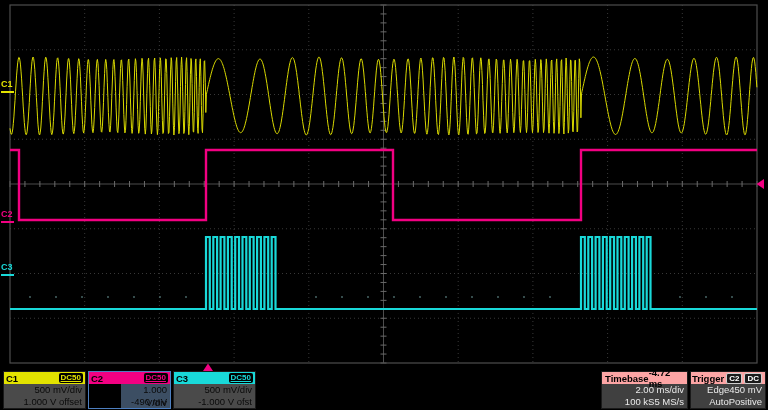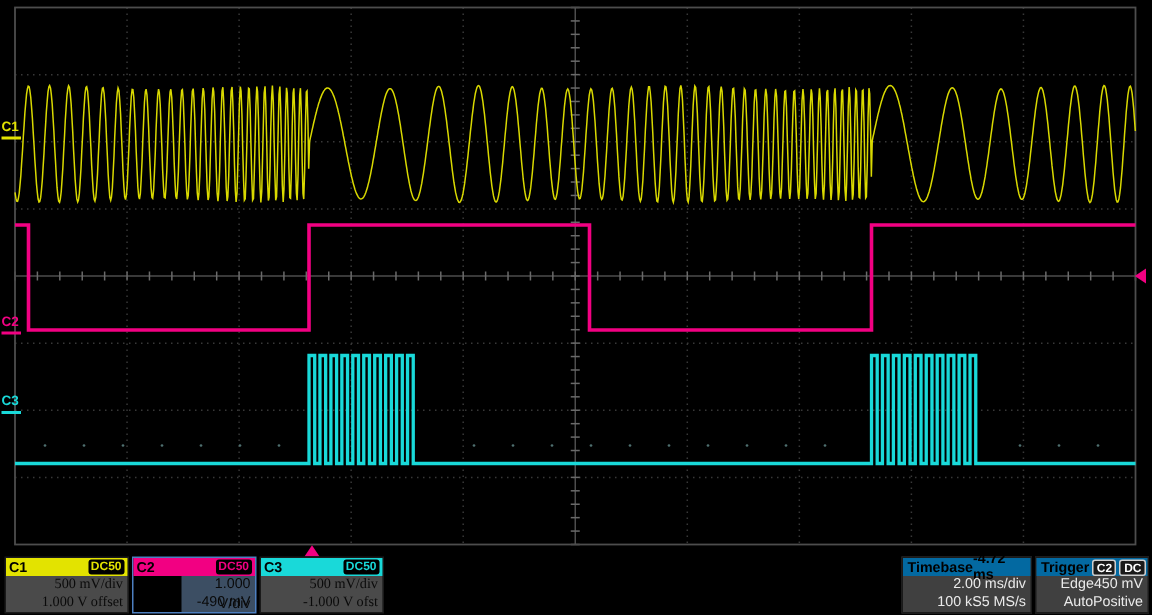--- a/index.html
+++ b/index.html
@@ -6,31 +6,31 @@
   body{width:768px;height:410px;position:relative;overflow:hidden;
        font-family:"Liberation Sans", sans-serif;-webkit-font-smoothing:antialiased;}
   #screen{position:absolute;left:0;top:0;width:768px;height:372px;background:#000;}
   .edge-label{position:absolute;font-size:9px;font-weight:bold;line-height:10px;
               padding-bottom:2px;border-bottom:2px solid;width:13px;text-align:left;}
   
   #bottombar{position:absolute;left:0;top:371px;width:768px;height:39px;background:#000;}
   .chbox{position:absolute;top:0;width:83px;height:38px;border:1px solid #1a1a1a;box-sizing:border-box;}
   .chbox .hdr{height:12px;display:flex;align-items:center;justify-content:space-between;
               padding:0 2px;font-size:9.5px;font-weight:bold;color:#000;}
-  .badge{font-size:8px;font-weight:bold;background:#000;border-radius:2px;padding:0 2px;line-height:10px;}
+  .badge{font-size:8px;font-weight:bold;background:#000;border-radius:2px;padding:0 2px;line-height:10px;text-decoration:underline;}
   .chbox .row{height:12px;font-size:9.5px;color:#0a0a0a;text-align:right;padding:0 3px;line-height:12.5px;}
-  .graybody .row{background:#4a4a4a;font-family:Liberation Serif, serif;}
+  .graybody .row{background:#4a4a4a;}
   .c1hdr{background:#e3e300;} .c1hdr .badge{color:#e3e300;}
   .c2hdr{background:#f20082;} .c2hdr .badge{color:#f20082;}
   .c3hdr{background:#19d9d9;} .c3hdr .badge{color:#19d9d9;}
   #chbox-c2{border:1px solid #4d7fc0;}
   #chbox-c2 .row{background:#3c4e63;margin-left:32px;}
   .infobox{position:absolute;top:0;height:38px;background:#404040;box-sizing:border-box;border:1px solid #1a1a1a;}
-  .infobox .ihdr{height:12px;background:#0369a1;color:#000;font-size:9.5px;font-weight:bold;
-                 display:flex;align-items:center;justify-content:space-between;padding:0 3px;}
+  .infobox .ihdr{height:12px;background:#fca5a5;color:#000;font-size:9.5px;font-weight:bold;
+                 display:flex;align-items:center;justify-content:flex-end;padding:0 3px;}
   .infobox .irow{height:12px;display:flex;justify-content:flex-end;align-items:center;
                  font-size:9.5px;color:#eaeaea;padding:0 3px;line-height:12.5px;}
   .tbadge{font-size:8px;font-weight:bold;color:#fff;background:#1a1a1a;border:1px solid #cfcfcf;
           border-radius:2px;padding:0 2px;line-height:9px;margin-left:2px;}
   .spacer{flex:1;}
 </style>
 </head>
 <body>
 
 <div id="screen">

